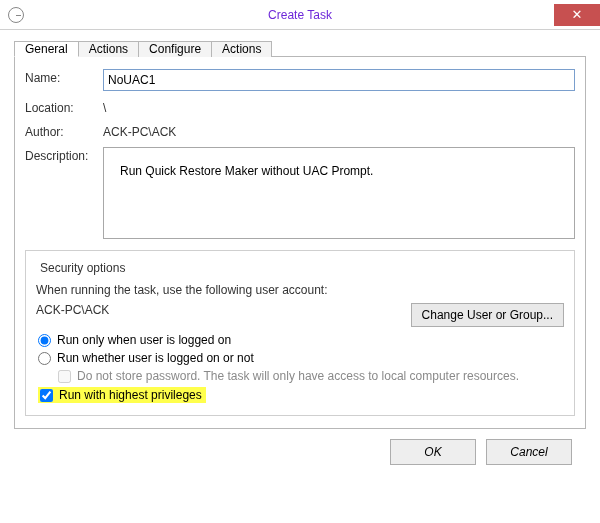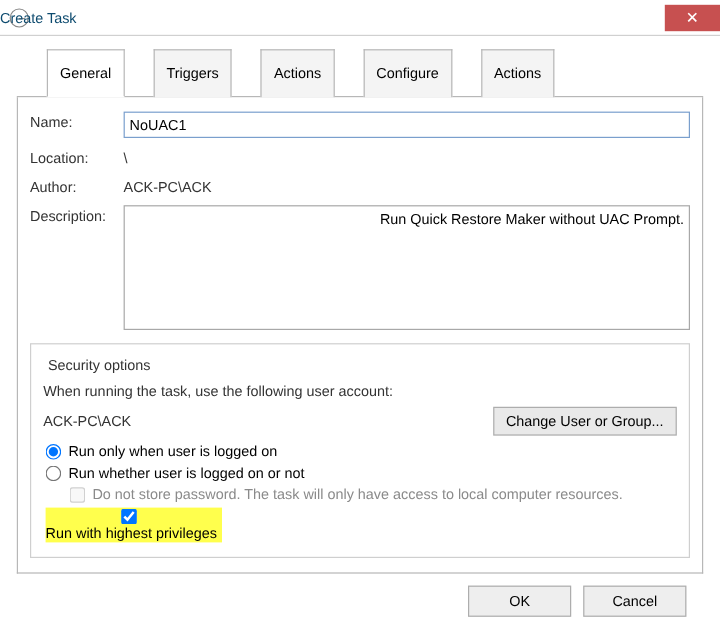--- a/index.html
+++ b/index.html
@@ -1,75 +1,74 @@
 <!DOCTYPE html>
 <html><head>
 <meta charset="utf-8">
 <style>
 * { box-sizing: border-box; margin: 0; padding: 0; font-family: "Segoe UI", Tahoma, sans-serif; font-size: 12px; }
 body { background: #fff; width: 600px; height: 523px; overflow: hidden; }
 
 .titlebar { height: 30px; background: #fff; border-bottom: 1px solid #d0d0d0; display: flex; align-items: center; position: relative; }
 .titlebar-icon { width: 16px; height: 16px; margin-left: 8px; border: 1px solid #888; border-radius: 50%; position: relative; }
 .titlebar-icon::after { content: ""; position: absolute; width: 5px; height: 1px; background: #888; top: 7px; left: 7px; transform-origin: left; }
-.titlebar-title { position: absolute; left: 0; right: 0; text-align: left; color: #0c4a6e; }
+.titlebar-title { position: absolute; left: 0; right: 0; text-align: center; color: #6d28d9; }
 .titlebar-close { width: 46px; height: 22px; background: #c75050; color: #fff; margin-left: auto; margin-right: 0; display: flex; align-items: center; justify-content: center; font-size: 13px; font-family: Arial; }
 
 .content { padding: 10px 14px 12px 14px; }
 
 .tabs { display: flex; border-bottom: 1px solid #b7b7b7; }
-.tab { padding: 12px 10px; border: 1px solid #b7b7b7; border-bottom: none; background: #f4f4f4; margin-right: -1px; cursor: default; position: relative; top: 1px; margin-left: 25px; }
+.tab { padding: 0 10px; border: 1px solid #b7b7b7; border-bottom: none; background: #f4f4f4; margin-right: -1px; cursor: default; position: relative; top: 1px; }
 .tab.active { background: #fff; border-bottom: 1px solid #fff; z-index: 2; }
 
 .tabpanel { border: 1px solid #b7b7b7; border-top: none; padding: 12px 10px; }
 
 .row { display: flex; align-items: flex-start; margin-bottom: 8px; }
 .row label.field-label { width: 78px; color: #333; padding-top: 2px; }
 .row .value { flex: 1; }
 input[type=text].txt { width: 100%; border: 1px solid #7a9fcd; padding: 2px 4px; height: 22px; font-size: 12px; }
 .plain { color: #333; padding-top: 2px; }
-textarea.desc { width: 100%; height: 104px; border: 1px solid #a8a8a8; padding: 4px; resize: none; font-family: inherit; font-size: 12px; text-align: right; }
+textarea.desc { width: 100%; height: 92px; border: 1px solid #a8a8a8; padding: 16px; resize: none; font-family: inherit; font-size: 12px; }
 
 .fieldset { border: 1px solid #cfcfcf; margin-top: 6px; padding: 10px 10px 8px 10px; }
 .fieldset-legend { margin: -18px 0 8px 0; background: #fff; display: inline-block; padding: 0 4px; color: #333; }
 
-.sec-row { display: flex; align-items: center; margin-bottom: 6px; }
+.sec-row { display: flex; margin-bottom: 6px; }
 .sec-text { flex: 1; color: #333; }
 .btn { border: 1px solid #adadad; background: #e9e9e9; padding: 4px 10px; cursor: default; min-width: 70px; text-align: center; }
 
 .radio-row, .check-row { display: flex; align-items: center; margin: 4px 0 4px 2px; }
 .radio-row input, .check-row input { margin-right: 6px; }
 .disabled { color: #8a8a8a; }
 .indent { margin-left: 22px; }
 
-.highlight { background: #ffff4d; display: inline-flex; align-items: center; padding: 1px 4px 1px 0; flex-direction: column; }
+.highlight { background: #ffff4d; display: inline-flex; align-items: center; padding: 1px 4px 1px 0; }
 
 .bottom-row { display: flex; align-items: center; margin-top: 10px; gap: 8px; }
 .bottom-row .cfglabel { margin-left: 18px; }
 select.cfg { flex: 1; border: 1px solid #adadad; height: 22px; background: #fff; padding: 0 4px; }
 
-.dialog-buttons { display: flex; justify-content: flex-end; gap: 10px; padding: 10px 14px 0 0; }
+.dialog-buttons { display: flex; justify-content: flex-end; gap: 10px; padding: 10px 14px 0 0; font-style: italic; }
 .dialog-buttons .btn { min-width: 86px; padding: 5px 0; background: #eee; }
 
 input[type=checkbox], input[type=radio] { width: 13px; height: 13px; }
 </style>
 </head>
 <body>
 
 <div class="titlebar">
   <div class="titlebar-icon"></div>
   <div class="titlebar-title">Create Task</div>
   <div class="titlebar-close">✕</div>
 </div>
 
 <div class="content">
 
   <div class="tabs">
     <div class="tab active">General</div>
-    <div class="tab">Triggers</div>
     <div class="tab">Actions</div>
     <div class="tab">Configure</div>
     <div class="tab">Actions</div>
   </div>
 
   <div class="tabpanel">
 
     <div class="row">
       <label class="field-label">Name:</label>
       <div class="value">

